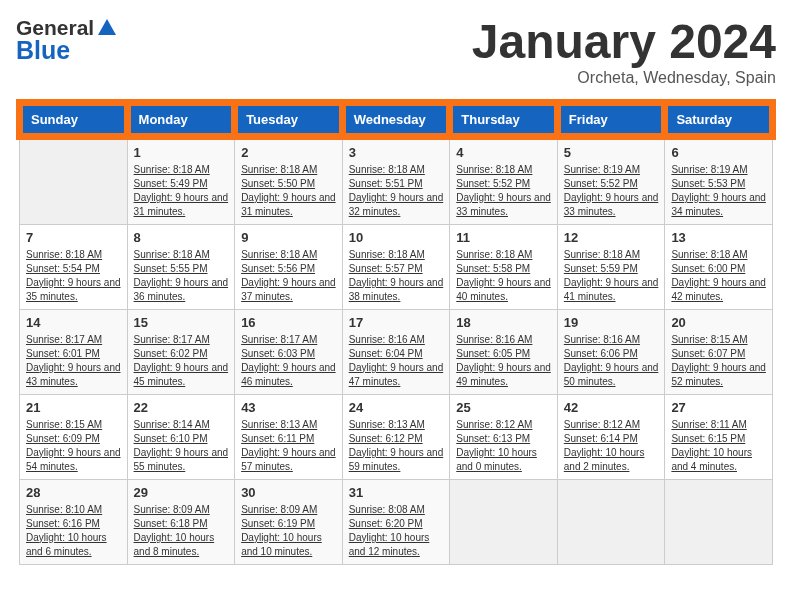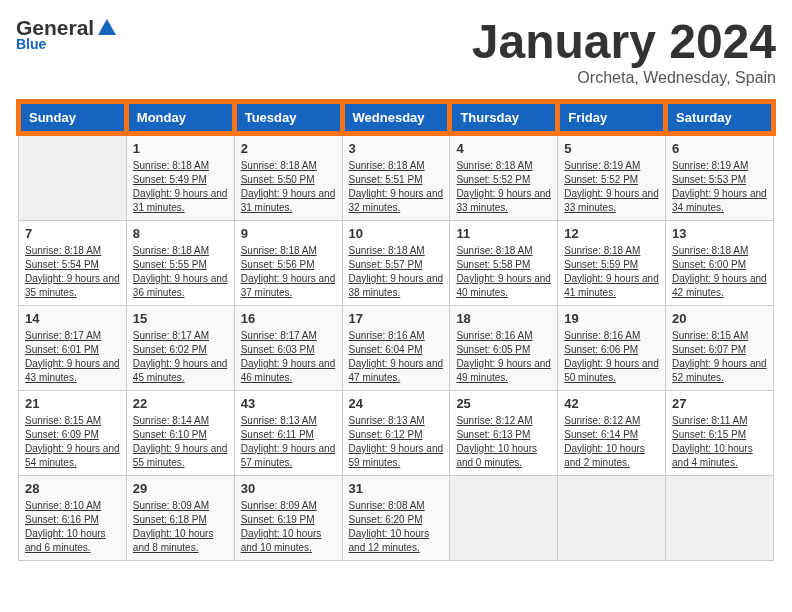--- a/index.html
+++ b/index.html
@@ -39,21 +39,21 @@
       border-collapse: collapse;
       table-layout: fixed;
     }
     .calendar-table thead tr th {
       background-color: #1565c0;
       color: #fff;
       text-align: left;
       padding: 6px 8px;
       font-size: 13px;
       font-weight: bold;
-      border: 5px solid #f97316;
+      border: 7px solid #f97316;
     }
     .calendar-table tbody tr td {
       border: 1px solid #ccc;
       vertical-align: top;
       padding: 5px 6px;
       font-size: 10.5px;
       color: #333;
       height: 85px;
       background: #fff;
     }
@@ -81,21 +81,21 @@
 <body>
 
 <div class="header-area">
   <div class="logo">
     <div style="display:flex;align-items:center;gap:2px;">
       <span style="font-size:21px;font-weight:bold;color:#333;">General</span>
       <svg width="22" height="22" viewBox="0 0 22 22">
         <polygon points="11,2 20,18 2,18" fill="#1565c0"></polygon>
       </svg>
     </div>
-    <span style="font-size:14px;font-weight:bold;color:#1565c0;margin-top:-4px;">Blue</span>
+    <span style="font-size:25px;font-weight:bold;color:#1565c0;margin-top:-4px;">Blue</span>
   </div>
   <div class="title-area">
     <div class="month-title">January 2024</div>
     <div class="location-title">Orcheta, Wednesday, Spain</div>
   </div>
 </div>
 
 <table class="calendar-table">
   <thead>
     <tr>

